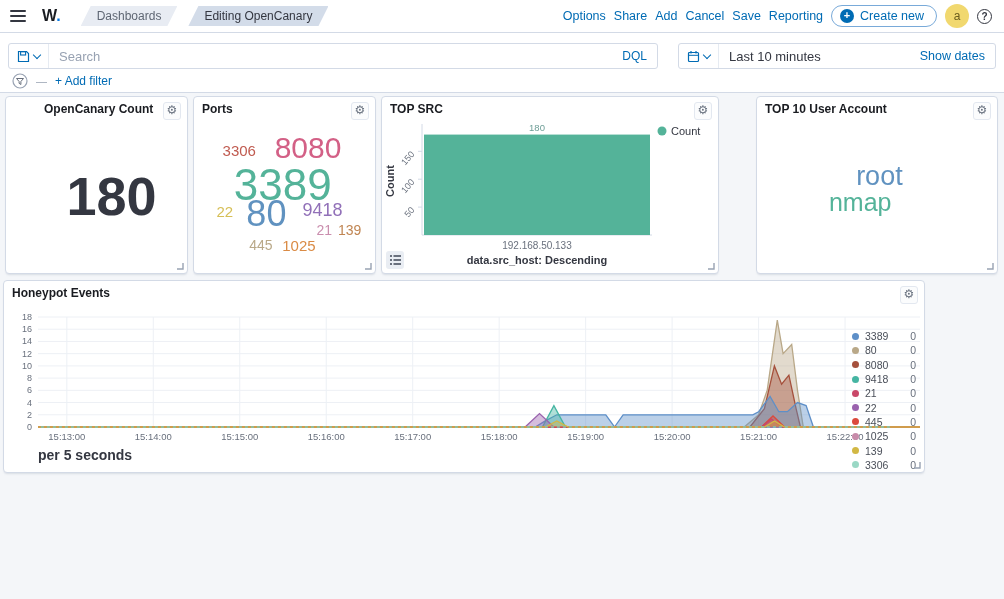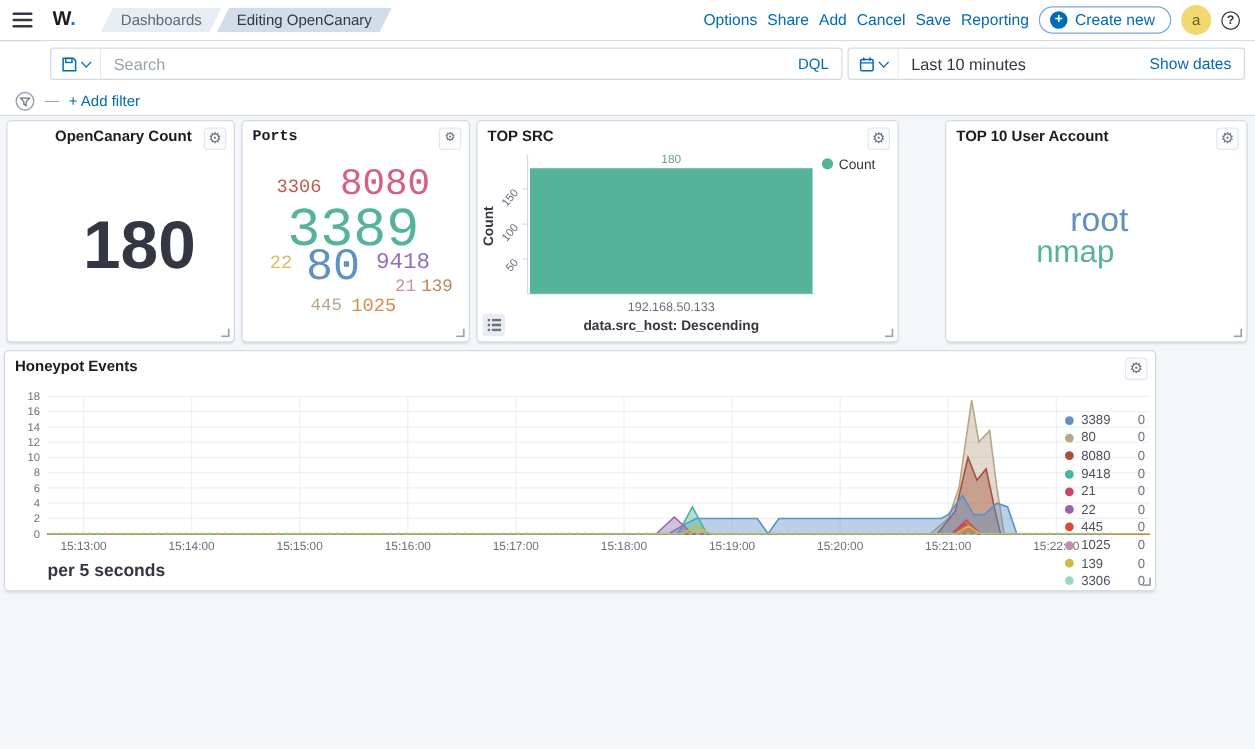--- a/index.html
+++ b/index.html
@@ -6,37 +6,37 @@
   html,body { width:1004px; height:599px; overflow:hidden;
     font-family:"Liberation Sans", sans-serif; background:#fff; color:#343741; }
 
   
   .navbar { height:33px; display:flex; align-items:center; gap:10px;
     padding:0 12px 0 10px; background:#fff; border-bottom:1px solid #d3dae6; }
   .burger { display:flex; flex-direction:column; gap:3px; width:16px; cursor:pointer; }
   .burger span { height:2px; background:#343741; border-radius:1px; }
   .logo { font-weight:bold; font-size:16px; color:#1a1c21; margin-left:6px; }
   .logo .dot { color:#0779e4; }
-  .crumbs { display:flex; margin-left:10px; }
+  .crumbs { display:flex; margin-left:10px;gap:15px; }
   .crumb { font-size:12px; padding:3px 16px; clip-path:polygon(10px 0,100% 0,calc(100% - 10px) 100%,0 100%); }
   .crumb.first { background:#e8ecf3; color:#5e6673; }
   .crumb.last { background:#d3dce9; color:#343741; margin-left:-4px; }
   .nav-right { margin-left:auto; display:flex; align-items:center; gap:8px; }
   .nav-link { color:#006bb4; font-size:12.5px; cursor:pointer; white-space:nowrap; }
   .create-btn { display:flex; align-items:center; gap:6px; border:1px solid #79aad9;
     border-radius:15px; padding:3px 12px 3px 8px; color:#006bb4; font-size:12.5px; cursor:pointer; background:#fff; }
   .plus-circle { width:14px; height:14px; border-radius:50%; background:#006bb4; color:#fff;
     font-size:11px; line-height:13px; text-align:center; font-weight:bold; }
   .avatar { width:24px; height:24px; border-radius:50%; background:#f1d86f; color:#6a5d1e;
     font-size:12px; display:flex; align-items:center; justify-content:center; cursor:pointer; }
   .help { width:15px; height:15px; border-radius:50%; border:1.4px solid #343741; color:#343741;
     font-size:10px; font-weight:bold; display:flex; align-items:center; justify-content:center; cursor:pointer; }
 
   
-  .querybar { height:36px; display:flex; align-items:center; gap:4px; padding:0 8px; background:#fff;margin-left:32px; }
+  .querybar { height:36px; display:flex; align-items:flex-end; gap:20px; padding:0 8px; background:#fff; }
   .search-group { flex:1; height:26px; display:flex; align-items:center;
     border:1px solid #d3dae6; border-radius:3px; background:#fff; }
   .save-q { display:flex; align-items:center; gap:4px; padding:0 8px; height:100%; cursor:pointer;
     border-right:1px solid #e6ebf2; }
   .chev { width:6px; height:6px; border-right:1.5px solid #69707d; border-bottom:1.5px solid #69707d;
     transform:rotate(45deg); margin-top:-3px; }
   .chev.blue { border-color:#006bb4; }
   .search-input { flex:1; border:none; outline:none; font-size:13px; padding:0 10px; color:#343741; }
   .search-input::placeholder { color:#98a2b2; }
   .dql { font-size:12px; color:#006bb4; padding:0 10px; cursor:pointer; }
@@ -156,21 +156,21 @@
       <div class="gear-btn">⚙</div>
     </div>
     <div class="panel-body">
       <div class="big-metric">180</div>
     </div>
     <svg class="resize-handle" viewBox="0 0 8 8">
       <path d="M7 1 L7 7 L1 7" fill="none" stroke="#98a2b2" stroke-width="1.4"></path>
     </svg>
   </div>
 
-  <div class="panel" style="left:193px; top:3px; width:183px; height:178px;font-family:Liberation Mono, monospace;">
+  <div class="panel" style="left:193px; top:3px; width:183px; height:178px;">
     <div class="panel-head">
       <span class="panel-title">Ports</span>
       <div class="gear-btn">⚙</div>
     </div>
     <div class="panel-body">
         <div class="cloud" id="ports-cloud">
           <span style="left: 25%; top: 20%; font-size: 15px; color: rgb(192, 91, 80);">3306</span>
           <span style="left: 63%; top: 19%; font-size: 30px; color: rgb(211, 96, 134);">8080</span>
           <span style="left: 49%; top: 43%; font-size: 44px; color: rgb(84, 179, 153);">3389</span>
           <span style="left: 17%; top: 60%; font-size: 15px; color: rgb(214, 191, 87);">22</span>

